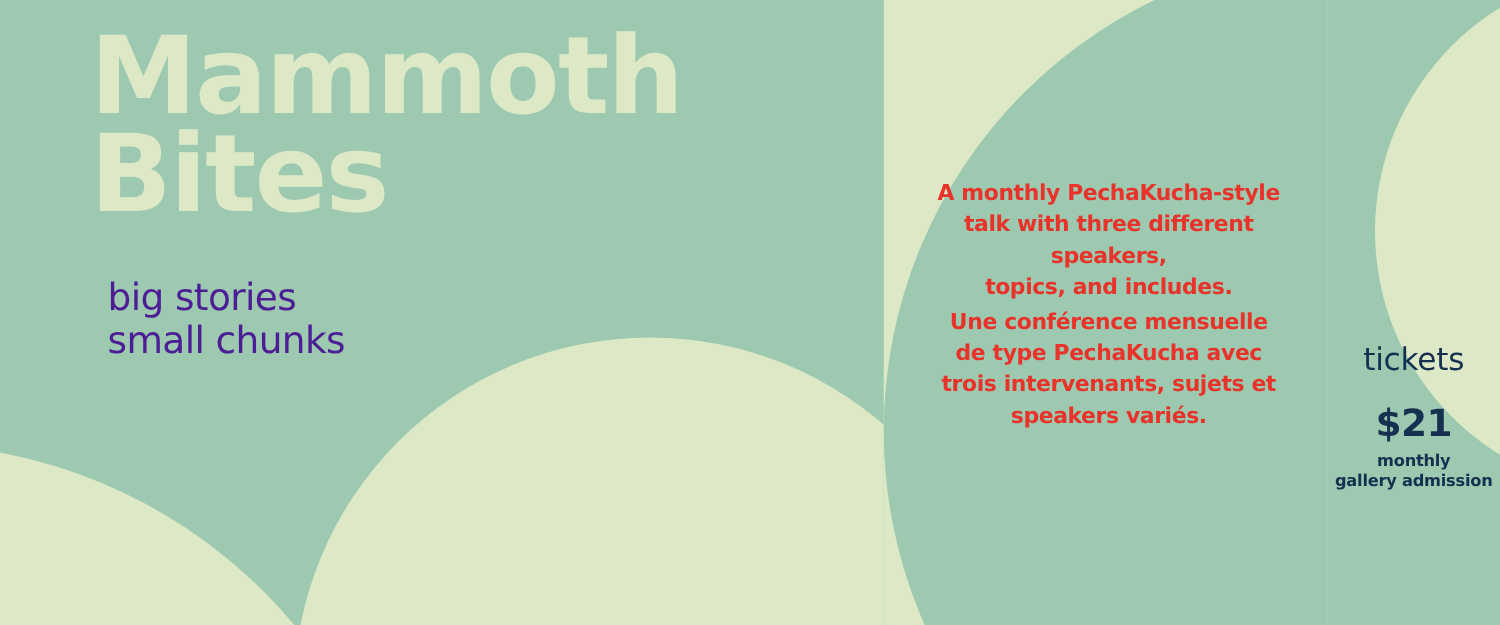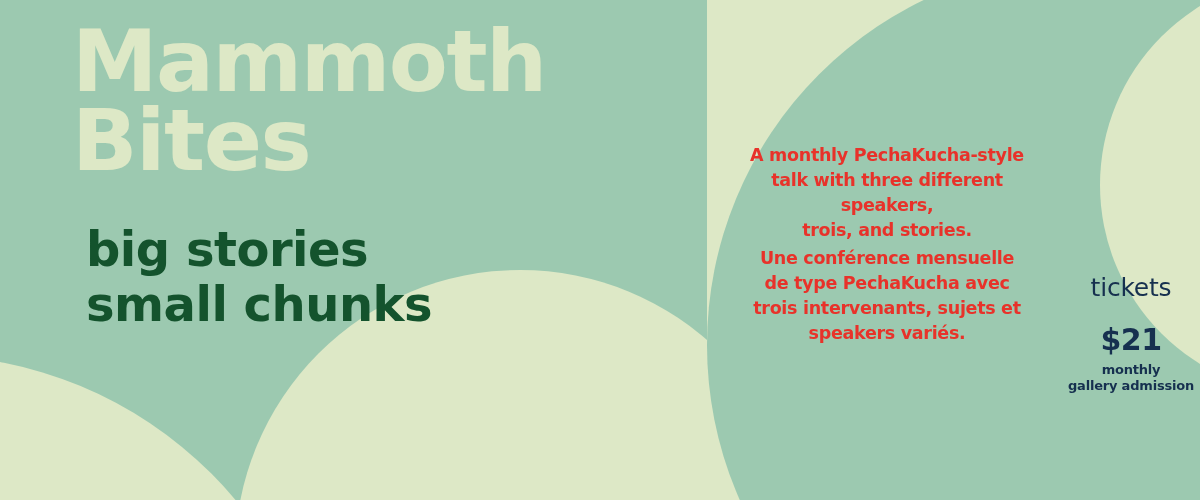--- a/index.html
+++ b/index.html
@@ -52,24 +52,24 @@
   }
   #subtitle-block {
     position: absolute;
     left: 86px;
     top: 222px;
     line-height: 1.14;
   }
   .subtitle-line {
     display: block;
     font-family: "DejaVu Sans", sans-serif;
-    font-weight: bold;
-    font-size: 48px;
+    font-weight: normal;
+    font-size: 30px;
     letter-spacing: -0.5px;
-    color: #14532d;
+    color: #4c1d95;
   }
 
   
   .center-panel {
     position: absolute;
     left: 707px;
     top: 0;
     width: 355px;
     height: 500px;
   }
@@ -179,21 +179,21 @@
     <div id="subtitle-block">
       <span class="subtitle-line">big stories</span>
       <span class="subtitle-line">small chunks</span>
     </div>
   </div>
 
   <div class="center-panel">
     <div id="blurb-en">
       <span class="blurb-line">A monthly PechaKucha-style</span>
       <span class="blurb-line">talk with three different speakers,</span>
-      <span class="blurb-line">trois, and stories.</span>
+      <span class="blurb-line">topics, and includes.</span>
     </div>
 
     <div id="blurb-fr">
       <span class="blurb-line">Une conférence mensuelle</span>
       <span class="blurb-line">de type PechaKucha avec</span>
       <span class="blurb-line">trois intervenants, sujets et</span>
       <span class="blurb-line">speakers variés.</span>
     </div>
   </div>
 

